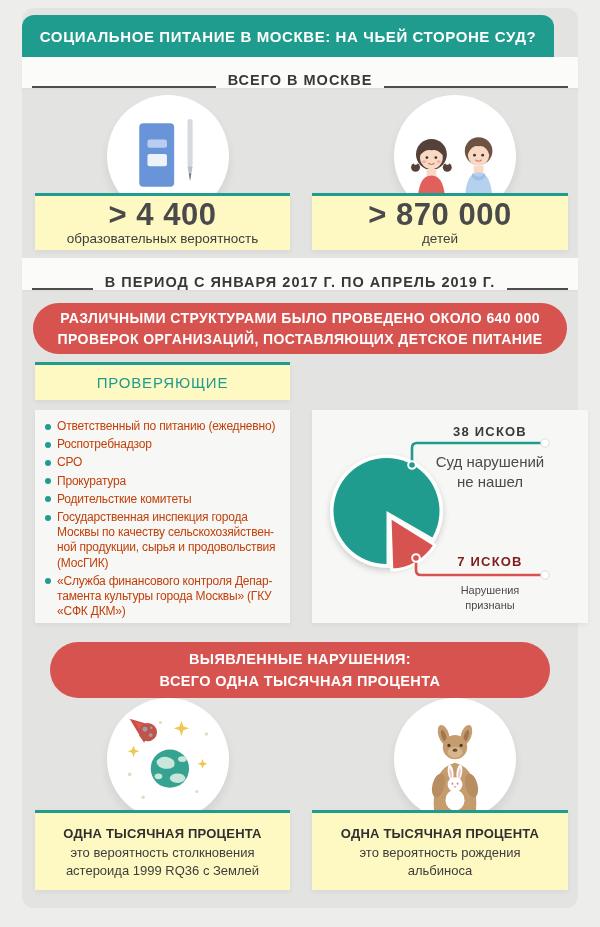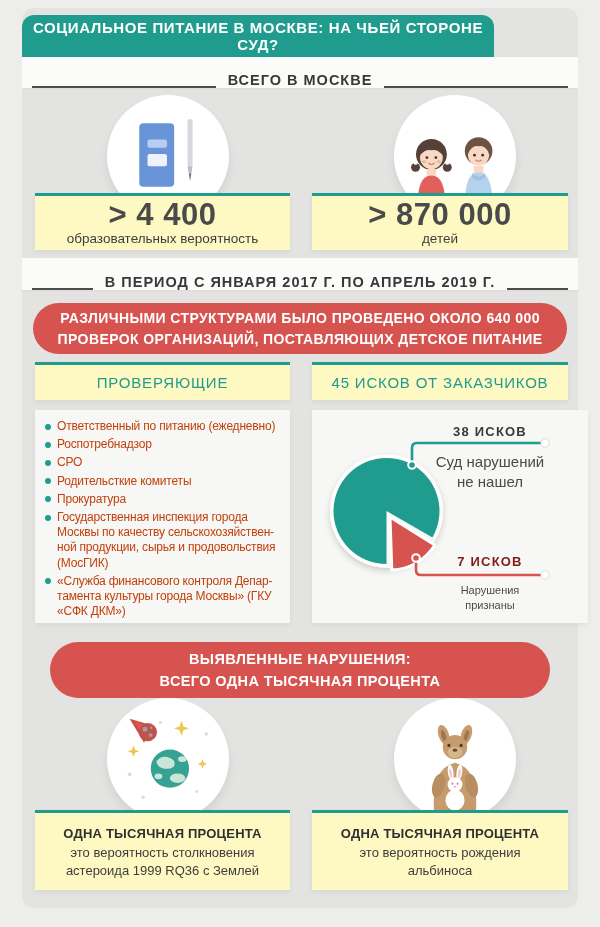--- a/index.html
+++ b/index.html
@@ -14,21 +14,21 @@
     font-family:"Liberation Sans",sans-serif;
     color:var(--dark);
     overflow:hidden;
   }
   .container{
     position:absolute;left:22px;top:8px;width:556px;height:900px;
     background:#e3e3e1;border-radius:12px;
   }
   
   .header{
-    position:absolute;left:0;top:7px;width:472px;height:42px;
+    position:absolute;left:0;top:7px;width:532px;height:42px;
     background:var(--teal);border-radius:12px 12px 0 0;
     display:flex;align-items:center;justify-content:center;
     color:#fff;font-weight:bold;font-size:15px;letter-spacing:.6px;
     text-align:center;
   }
   
   .strip{
     position:absolute;left:0;width:556px;background:#fbfbfa;
     display:flex;align-items:flex-end;gap:12px;
     padding:0 10px;box-sizing:border-box;
@@ -171,29 +171,28 @@
   <div class="strip" id="strip-period">
     <div class="hline"></div>
     <span class="strip-text">В ПЕРИОД С ЯНВАРЯ 2017 Г. ПО АПРЕЛЬ 2019 Г.</span>
     <div class="hline"></div>
   </div>
 
   <div class="banner" id="banner-checks">РАЗЛИЧНЫМИ СТРУКТУРАМИ БЫЛО ПРОВЕДЕНО ОКОЛО 640 000
 ПРОВЕРОК ОРГАНИЗАЦИЙ, ПОСТАВЛЯЮЩИХ ДЕТСКОЕ ПИТАНИЕ</div>
 
   <div class="card col-header" id="col-header-left">ПРОВЕРЯЮЩИЕ</div>
-  <div class="card col-header" id="col-header-right">45 ИСКОВ ОТ ЗАКАЗЧИКОВ</div>
 
   <div class="panel" id="panel-list">
     <ul class="inspector-list">
       <li><span class="bullet"></span><span class="li-text">Ответственный по питанию (ежедневно)</span></li>
       <li><span class="bullet"></span><span class="li-text">Роспотребнадзор</span></li>
       <li><span class="bullet"></span><span class="li-text">СРО</span></li>
+      <li><span class="bullet"></span><span class="li-text">Прокуратура</span></li>
       <li><span class="bullet"></span><span class="li-text">Родительсткие комитеты</span></li>
-      <li><span class="bullet"></span><span class="li-text">Прокуратура</span></li>
       <li><span class="bullet"></span><span class="li-text">Государственная инспекция города
 Москвы по качеству сельскохозяйствен-
 ной продукции, сырья и продовольствия
 (МосГИК)</span></li>
       <li><span class="bullet"></span><span class="li-text">«Служба финансового контроля Депар-
 тамента культуры города Москвы» (ГКУ
 «СФК ДКМ»)</span></li>
     </ul>
   </div>
 

